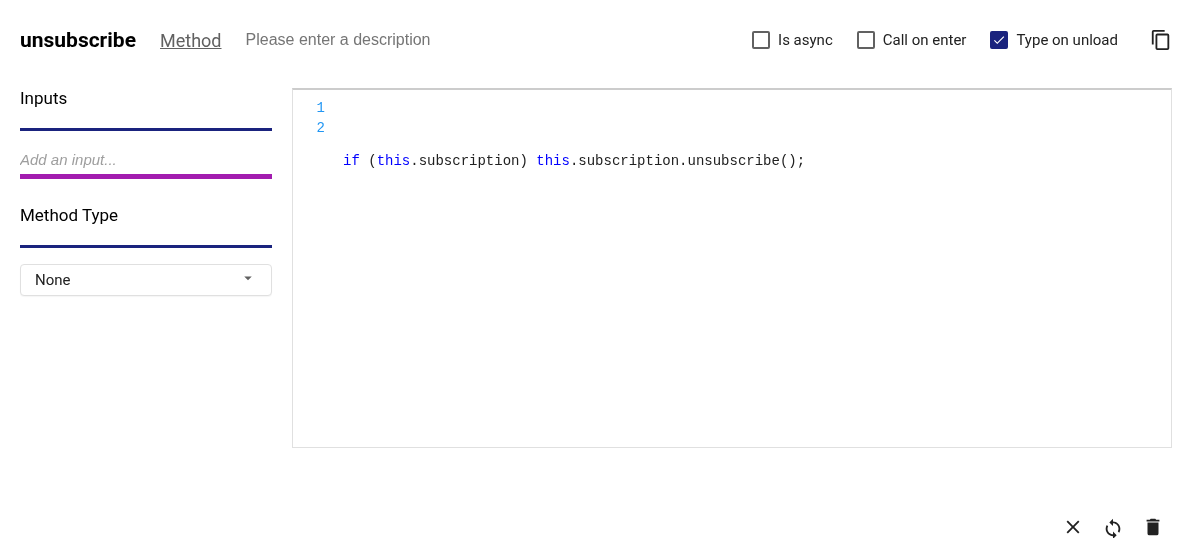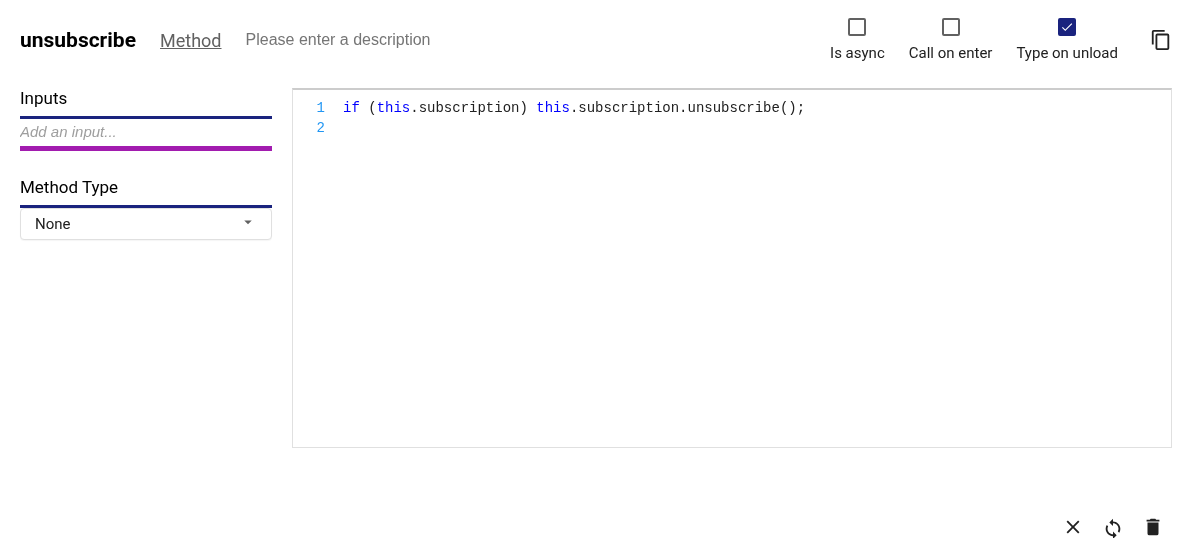--- a/index.html
+++ b/index.html
@@ -37,21 +37,20 @@
       color: #9e9e9e;
       background: transparent;
     }
     .checkbox-group {
       display: flex;
       align-items: center;
       gap: 8px;
       cursor: pointer;
       font-size: 15px;
       color: #212121;
-      flex-direction: column;
     }
     .cb {
       width: 18px;
       height: 18px;
       border: 2px solid #616161;
       border-radius: 2px;
       display: flex;
       align-items: center;
       justify-content: center;
       background: #fff;
@@ -83,22 +82,23 @@
       display: flex;
       flex-direction: column;
     }
     .section {
       margin-bottom: 26px;
     }
     .section-title {
       font-size: 17px;
       color: #000;
       font-weight: 400;
-      padding-bottom: 8px;
+      padding-bottom: 20px;
       border-bottom: 3px solid #1a237e;
+      margin-bottom: 16px;
     }
     .add-input {
       width: 100%;
       border: none;
       border-bottom: 5px solid #a21caf;
       outline: none;
       font-size: 15px;
       padding: 4px 0 6px 0;
       color: #ef4444;
       background: transparent;
@@ -136,23 +136,24 @@
     .gutter {
       width: 40px;
       text-align: right;
       padding: 8px 8px 8px 4px;
       color: #2196f3;
       background: #fff;
       user-select: none;
     }
     .gutter div { height: 20px; }
     .code-lines {
-      padding: 8px 10px;
+      padding: 20px 10px;
       white-space: pre;
       flex: 1;
+      margin-top: 41px;
     }
     .tok-kw { color: #0000ff; }
     .tok-plain { color: #212121; }
 
     .action-bar {
       position: absolute;
       right: 28px;
       bottom: 14px;
       display: flex;
       align-items: center;

